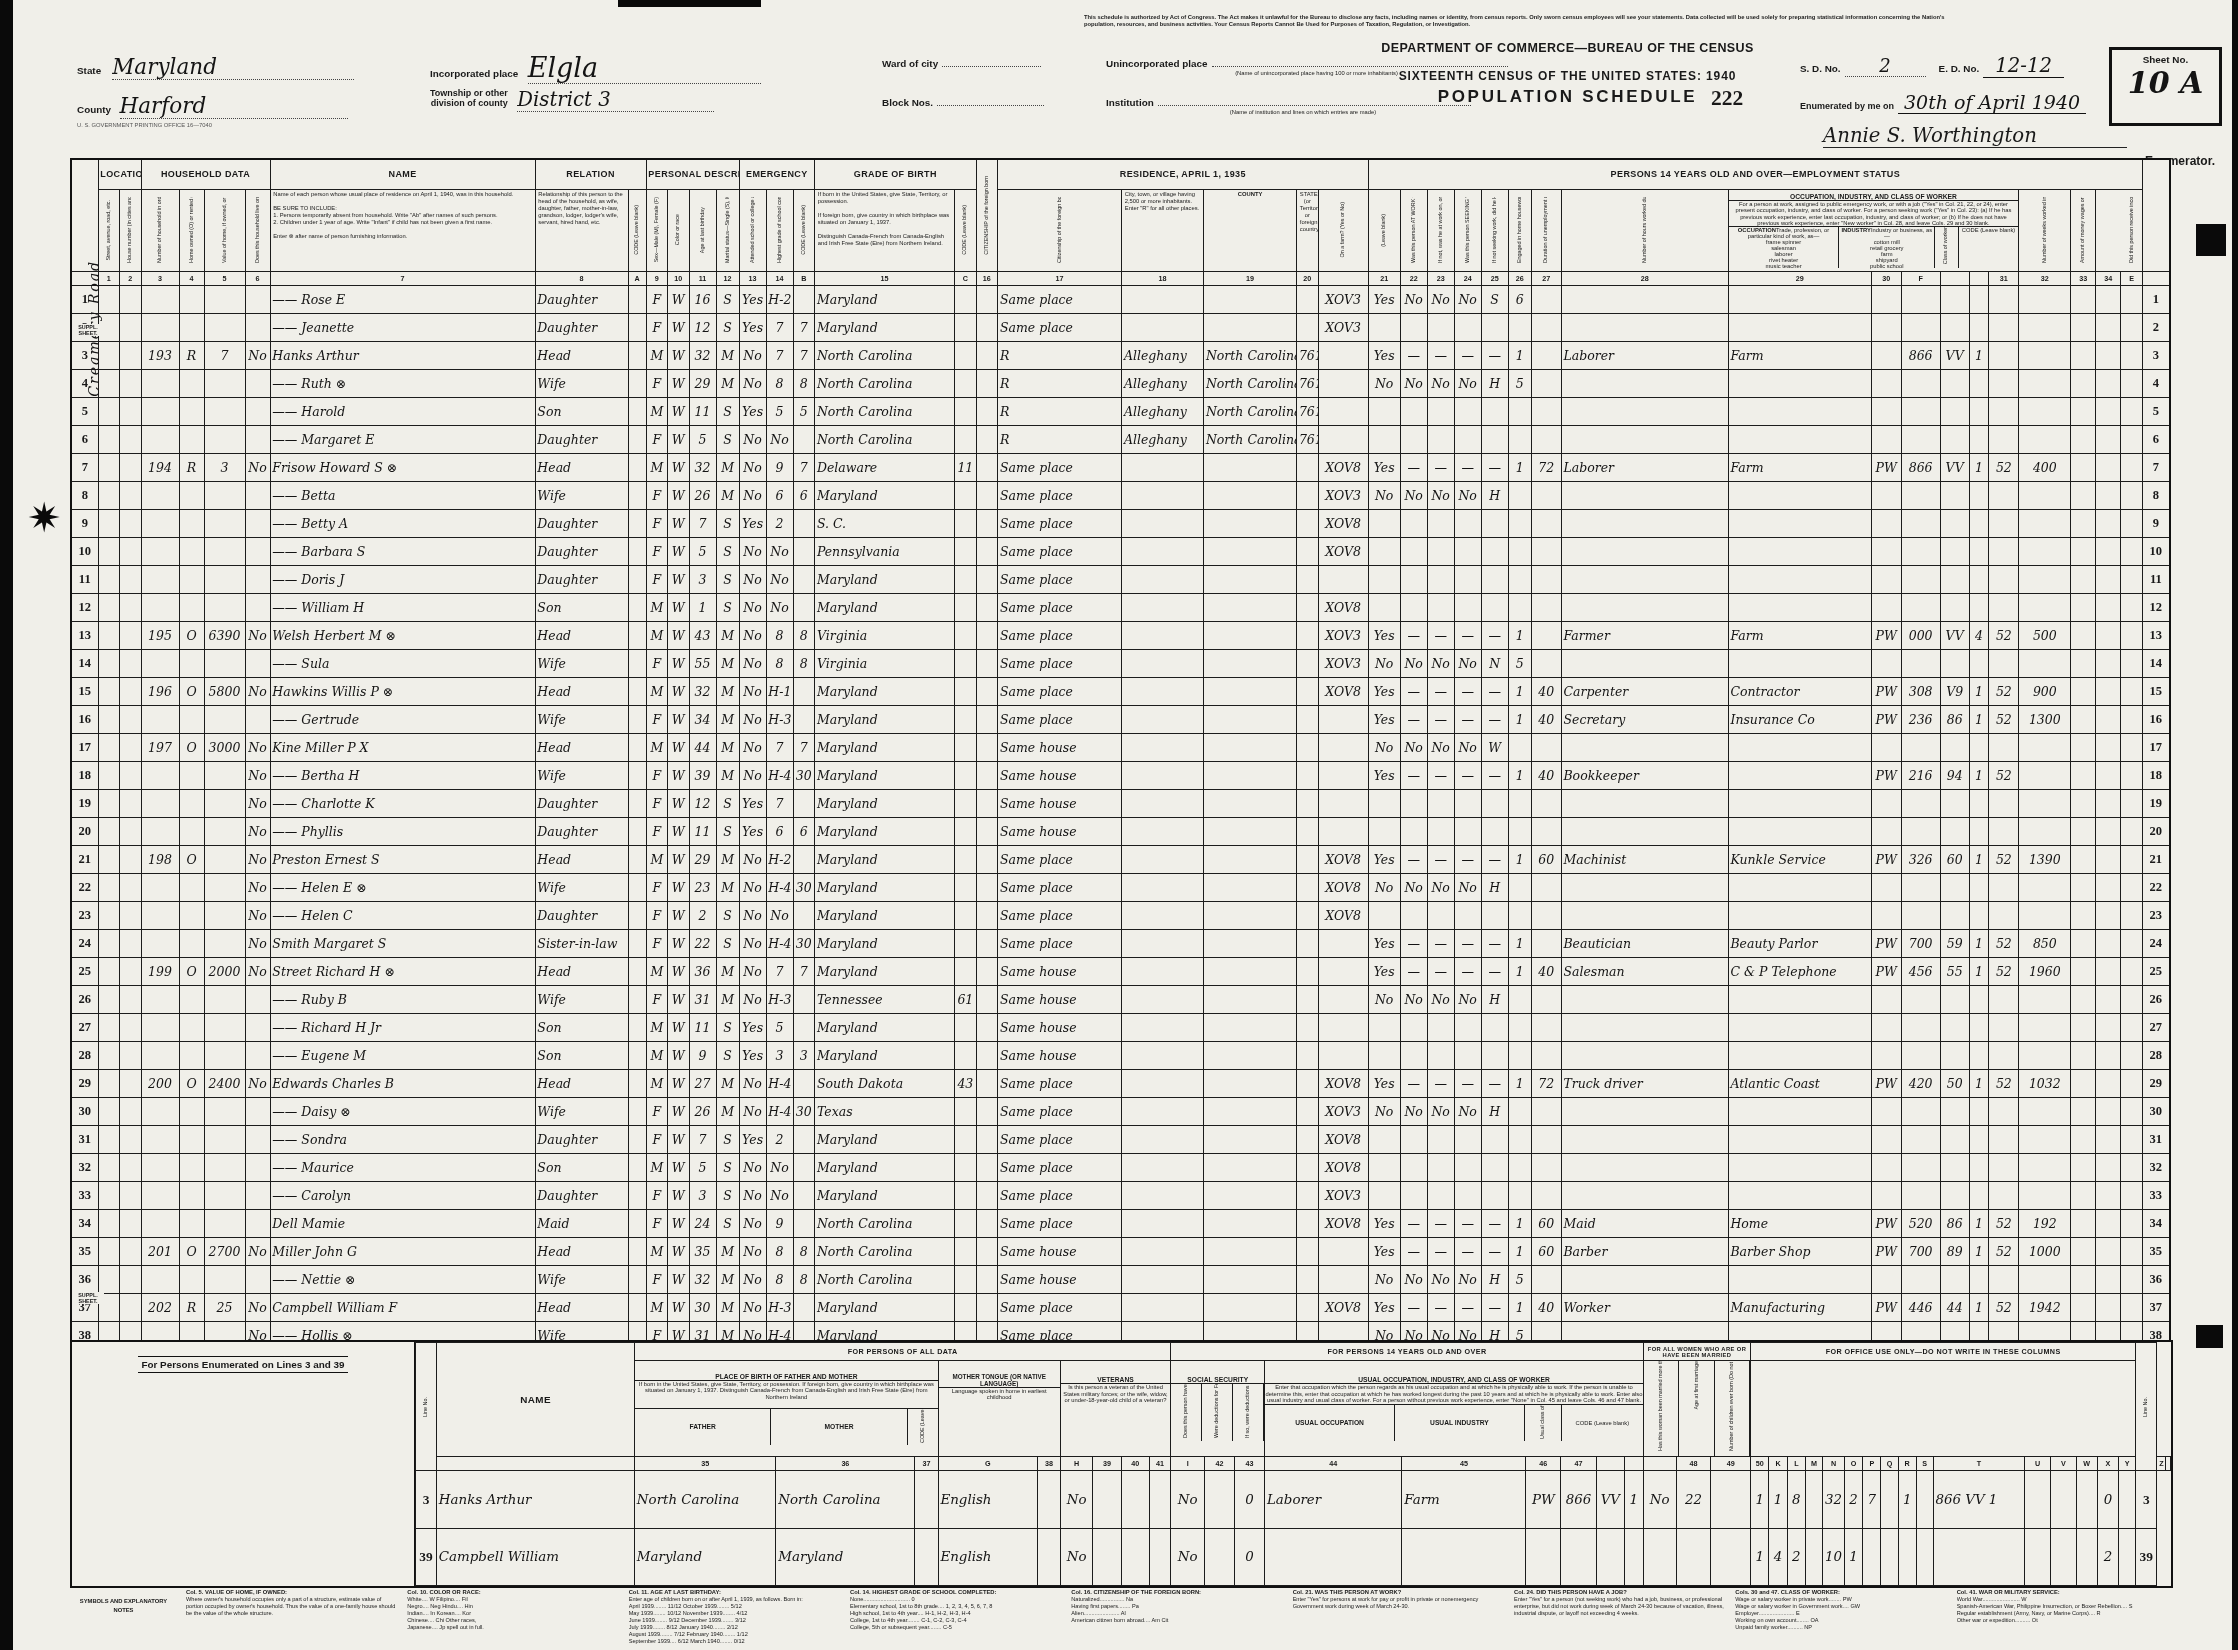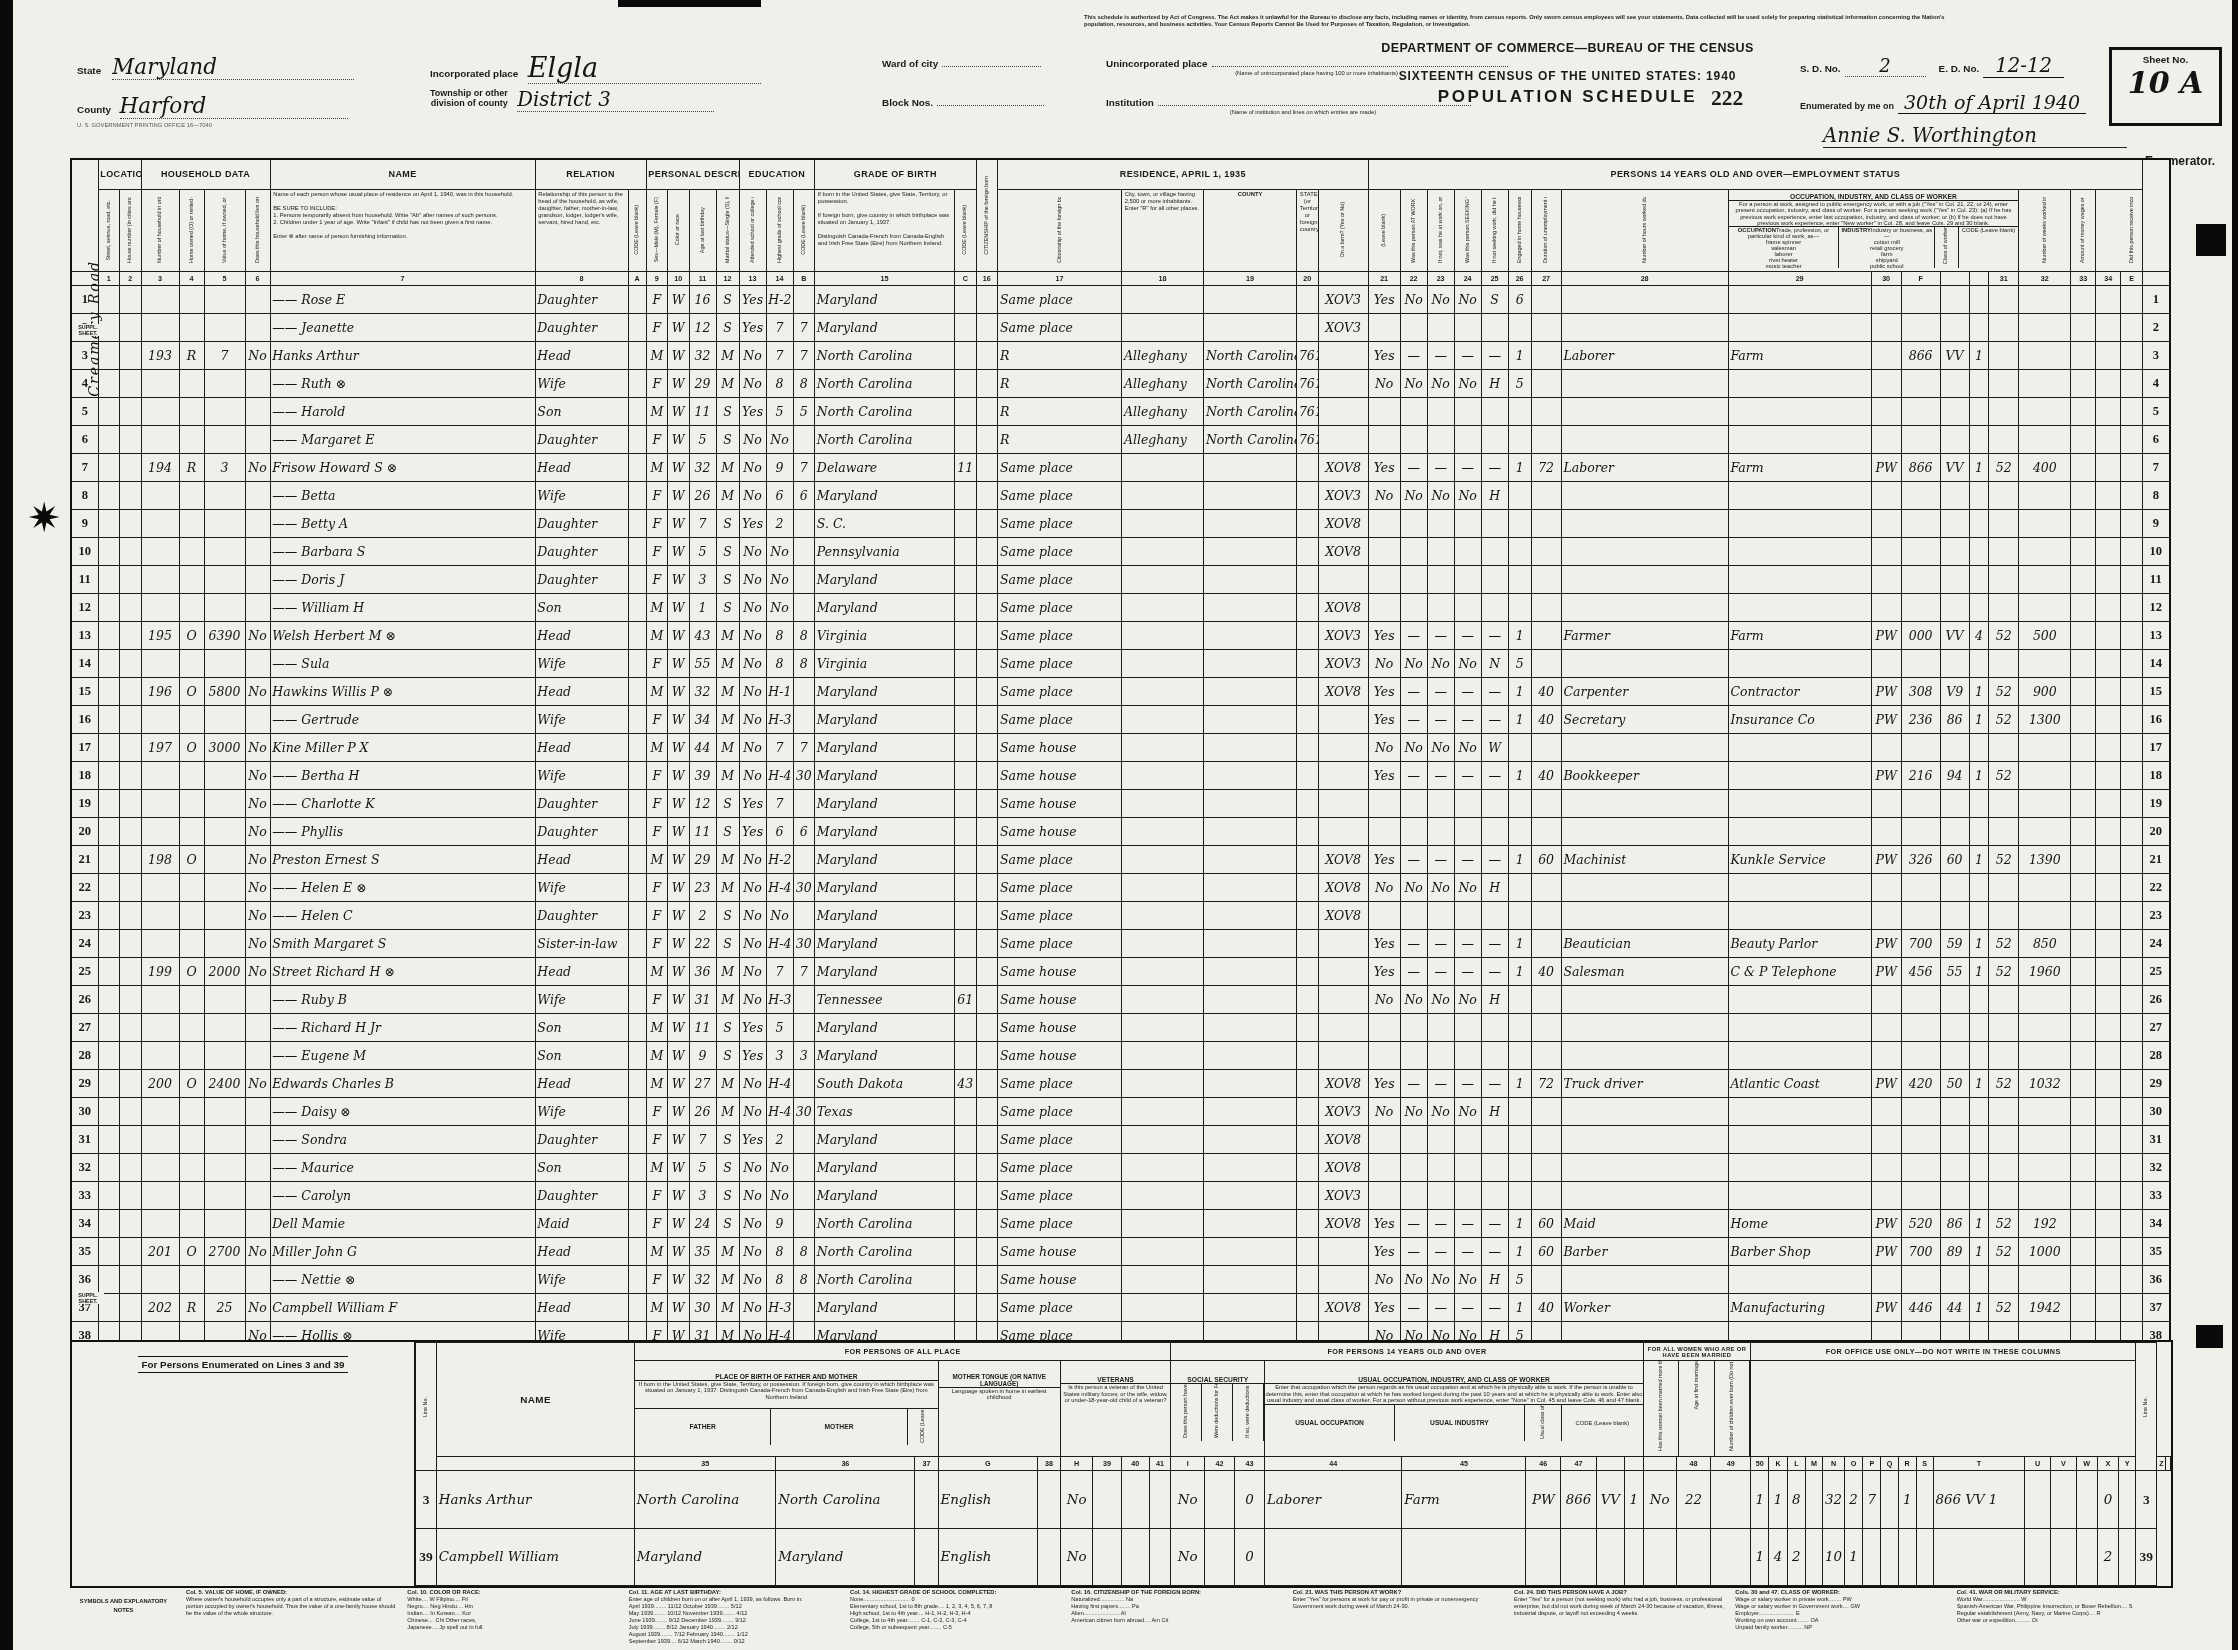--- a/index.html
+++ b/index.html
@@ -157,21 +157,21 @@
         <col style="width: 27px;">
       </colgroup>
     <thead>
       <tr style="height:30px;">
         <th rowspan="2" class="group"></th>
         <th colspan="2" class="group">LOCATION</th>
         <th colspan="4" class="group">HOUSEHOLD DATA</th>
         <th class="group">NAME</th>
         <th colspan="2" class="group">RELATION</th>
         <th colspan="4" class="group">PERSONAL DESCRIPTION</th>
-        <th colspan="3" class="group">EDUCATION</th>
+        <th colspan="3" class="group">EMERGENCY</th>
         <th colspan="2" class="group">GRADE OF BIRTH</th>
         <th rowspan="2">
             <div class="vtext" style="max-height:97px;">CITIZENSHIP of the foreign born</div>
           </th>
         <th colspan="5" class="group">RESIDENCE, APRIL 1, 1935</th>
         <th colspan="18" class="group">PERSONS 14 YEARS OLD AND OVER—EMPLOYMENT STATUS</th>
         <th rowspan="2" class="group"></th>
       </tr>
       <tr style="height:82px;">
         <th>
@@ -2239,21 +2239,21 @@
           <col style="width: 27px;">
           <col style="width: 21.5px;">
           <col style="width: 23px;">
         </colgroup>
       <thead>
         <tr style="height:18px;">
           <th rowspan="3">
               <div class="vtext">Line No.</div>
             </th>
           <th rowspan="2" class="group" style="font-size:9.9px;">NAME</th>
-          <th colspan="9" class="group" style="font-size:7.2px;">FOR PERSONS OF ALL PLACE</th>
+          <th colspan="9" class="group" style="font-size:7.2px;">FOR PERSONS OF ALL DATA</th>
           <th colspan="9" class="group" style="font-size:7.2px;">FOR PERSONS 14 YEARS OLD AND OVER</th>
           <th colspan="3" rowspan="1" class="group" style="font-size:5.8px;white-space:normal;">FOR ALL WOMEN WHO ARE OR HAVE BEEN MARRIED</th>
           <th colspan="16" class="group" style="font-size:7.2px;">FOR OFFICE USE ONLY—DO NOT WRITE IN THESE COLUMNS</th>
           <th rowspan="3">
               <div class="vtext">Line No.</div>
             </th>
         </tr>
         <tr style="height:77px;">
           <th colspan="3" style="padding:0;">
             <div style="font-size:6.7px;font-weight:bold;border-bottom:0.9px solid #1c1c1c;">PLACE OF BIRTH OF FATHER AND MOTHER</div>

